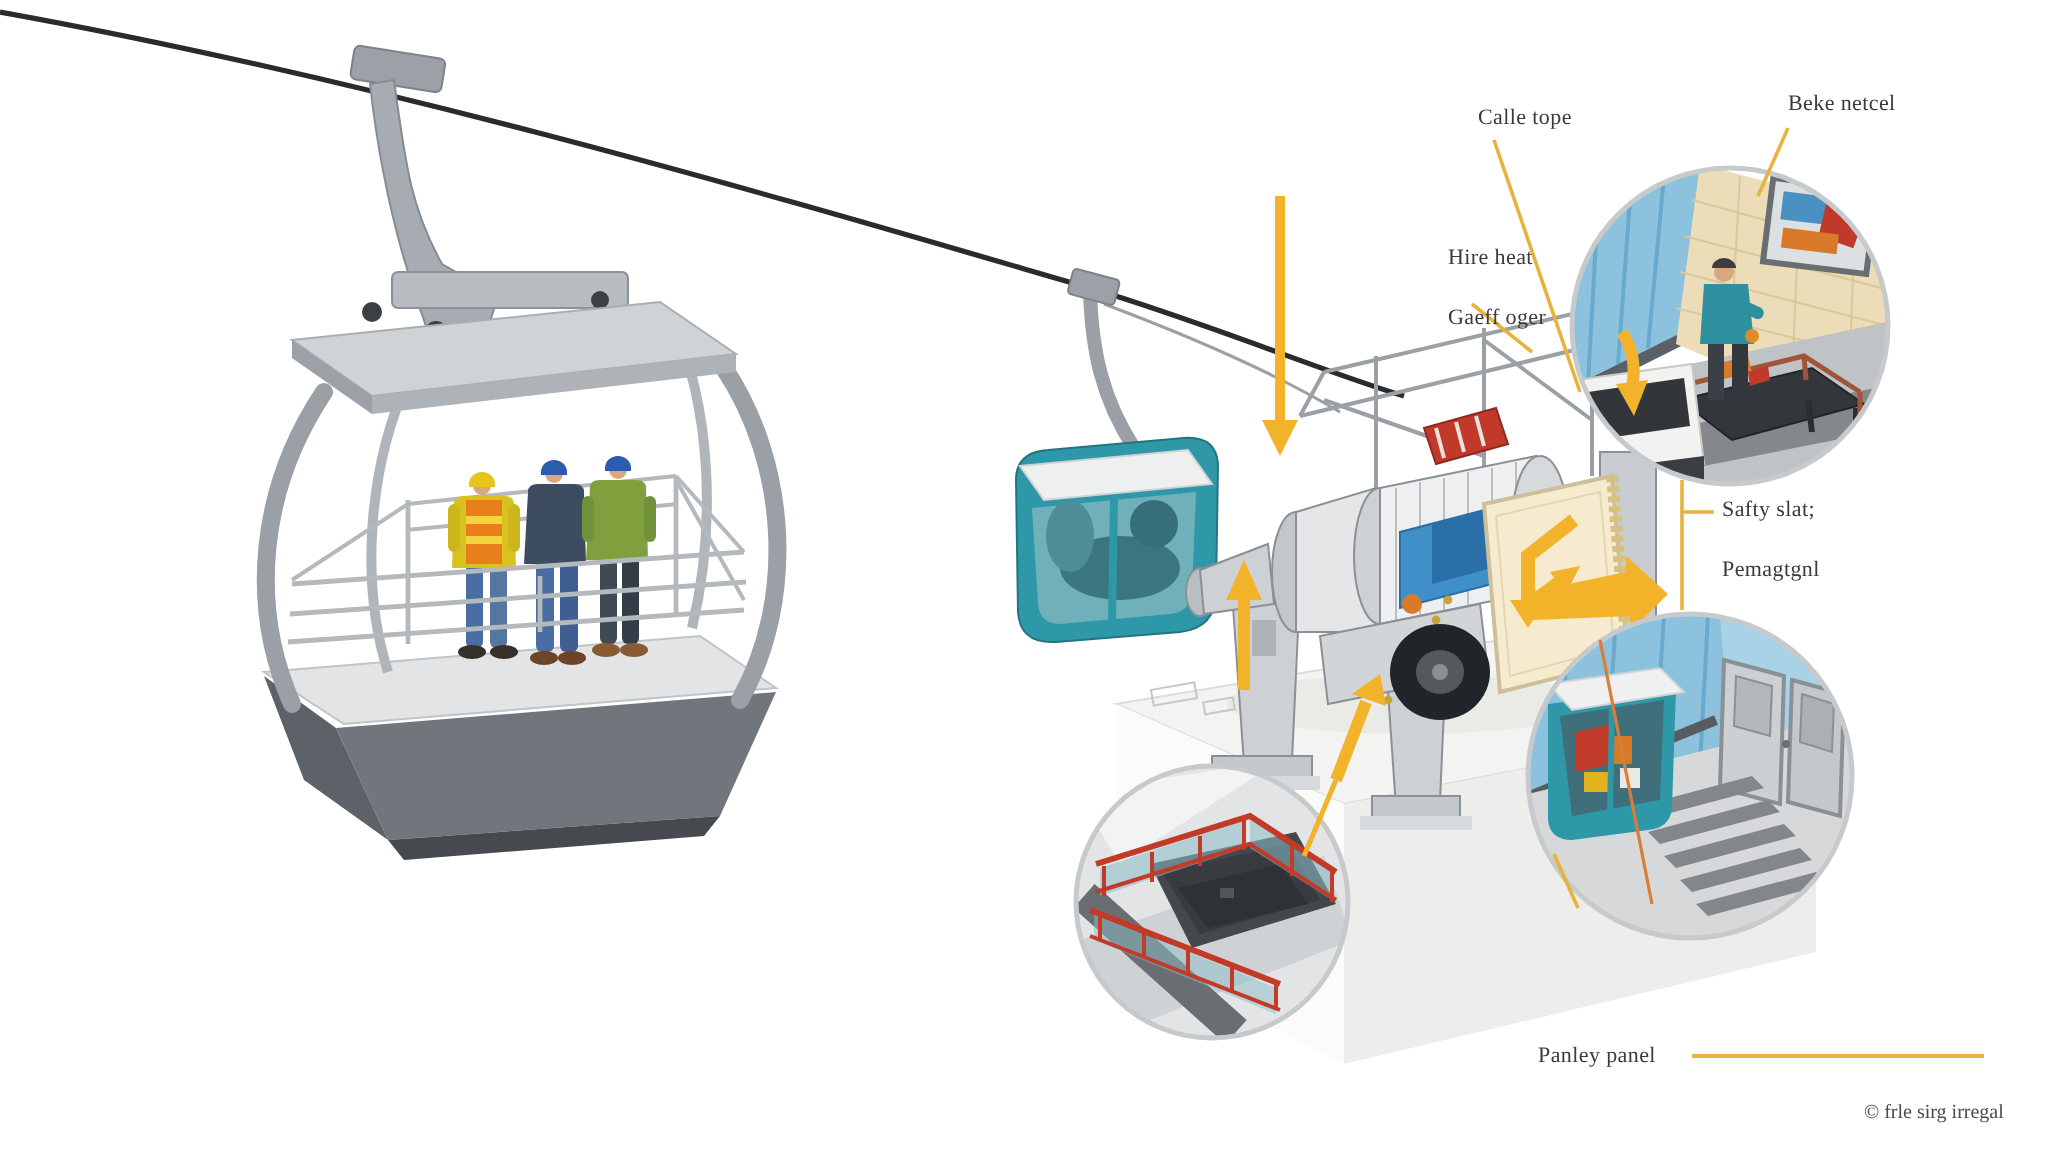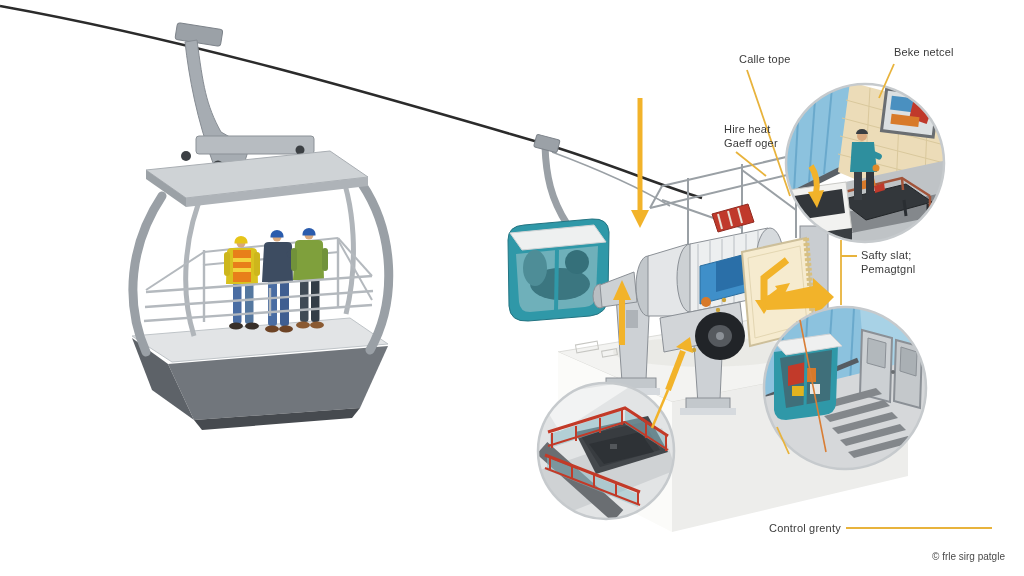--- a/index.html
+++ b/index.html
@@ -1,21 +1,21 @@
 <!DOCTYPE html>
 <html style="--label-text: #3A3A3A; --callout-yellow: #E8B33C; --callout-orange: #D97E35; --arrow-yellow: #F2B32A; --cable-black: #2B2B2B; --cabin-gray: #9AA0A6; --gondola-teal: #2F98A8; --vest-orange: #E87F1A; --helmet-yellow: #E6C419; --helmet-blue: #2B5CAD; --jacket-green: #7FA03C; --wall-blue: #8CC2DE; --brick-cream: #ECDCB8; --railing-red: #C23A28; --panel-cream: #F6EBCF; --motor-blue: #3F8FC9;"><head>
 <meta charset="utf-8">
 <style>
   html,body{margin:0;padding:0;background:#ffffff;}
   .canvas{position:relative;width:1024px;height:576px;background:#ffffff;overflow:hidden;
-          font-family:Liberation Sans, sans-serif;}
+          font-family:Liberation Serif, serif;}
   .canvas svg{position:absolute;left:0;top:0;}
   .label{position:absolute;font-size:11px;line-height:14px;color:var(--label-text,#3a3a3a);
          letter-spacing:.2px;white-space:nowrap;}
-  .label .l2{margin-top:0;}
+  .label .l2{margin-top:16px;}
   .credit{position:absolute;font-size:10px;color:#4a4a4a;white-space:nowrap;}
 </style>
 </head>
 <body>
 
 <div class="canvas">
 
 <svg width="1024" height="576" viewBox="0 0 1024 576">
   <defs>
     <clipPath id="clipA">
@@ -398,16 +398,16 @@
 <div class="label" style="left:739px;top:52px">Calle tope</div>
 <div class="label" style="left:894px;top:45px">Beke netcel</div>
 <div class="label" style="left:724px;top:122px">
   <div>Hire heat</div>
   <div class="l2">Gaeff oger</div>
 </div>
 <div class="label" style="left:861px;top:248px">
   <div>Safty slat;</div>
   <div class="l2">Pemagtgnl</div>
 </div>
-<div class="label" style="left:769px;top:521px">Control grenty</div>
-<div class="credit" style="left:932px;top:551px">© frle sirg patgle</div>
+<div class="label" style="left:769px;top:521px">Panley panel</div>
+<div class="credit" style="left:932px;top:551px">© frle sirg irregal</div>
 
 </div>
 
 </body></html>

